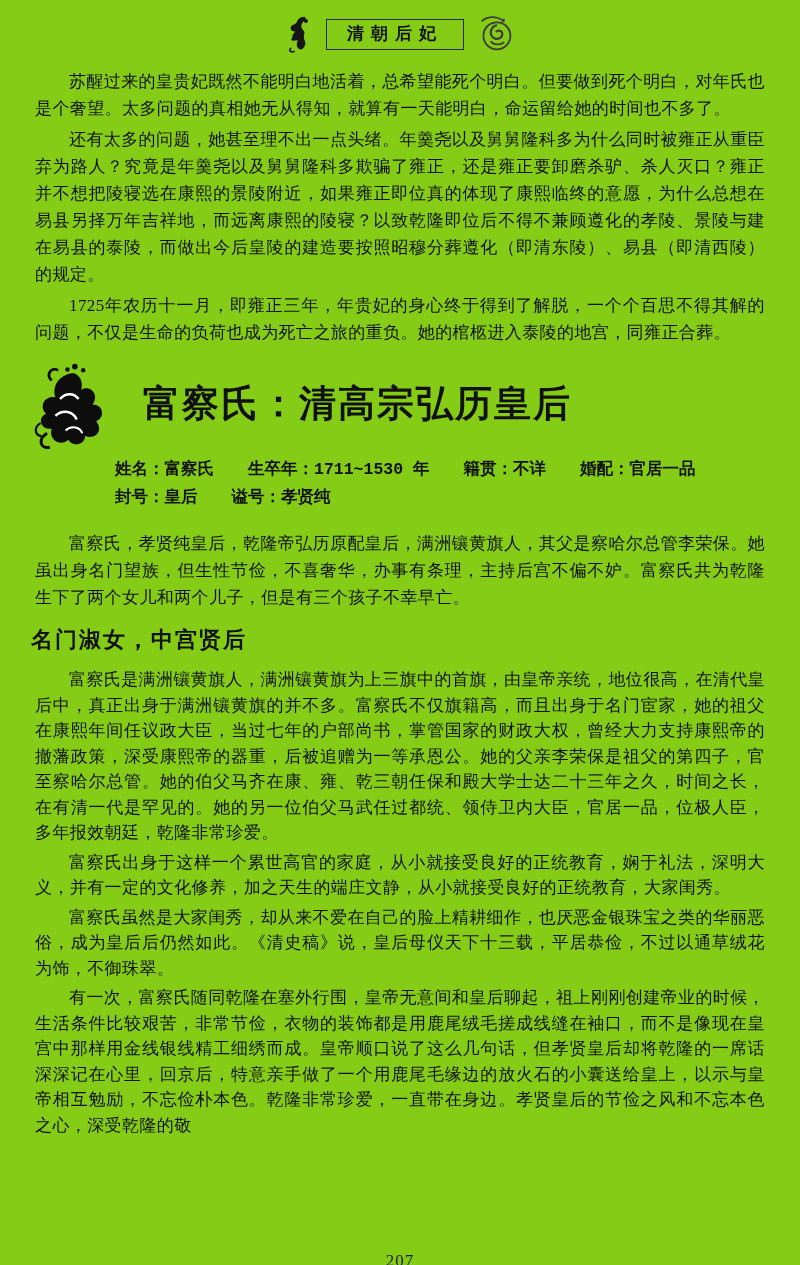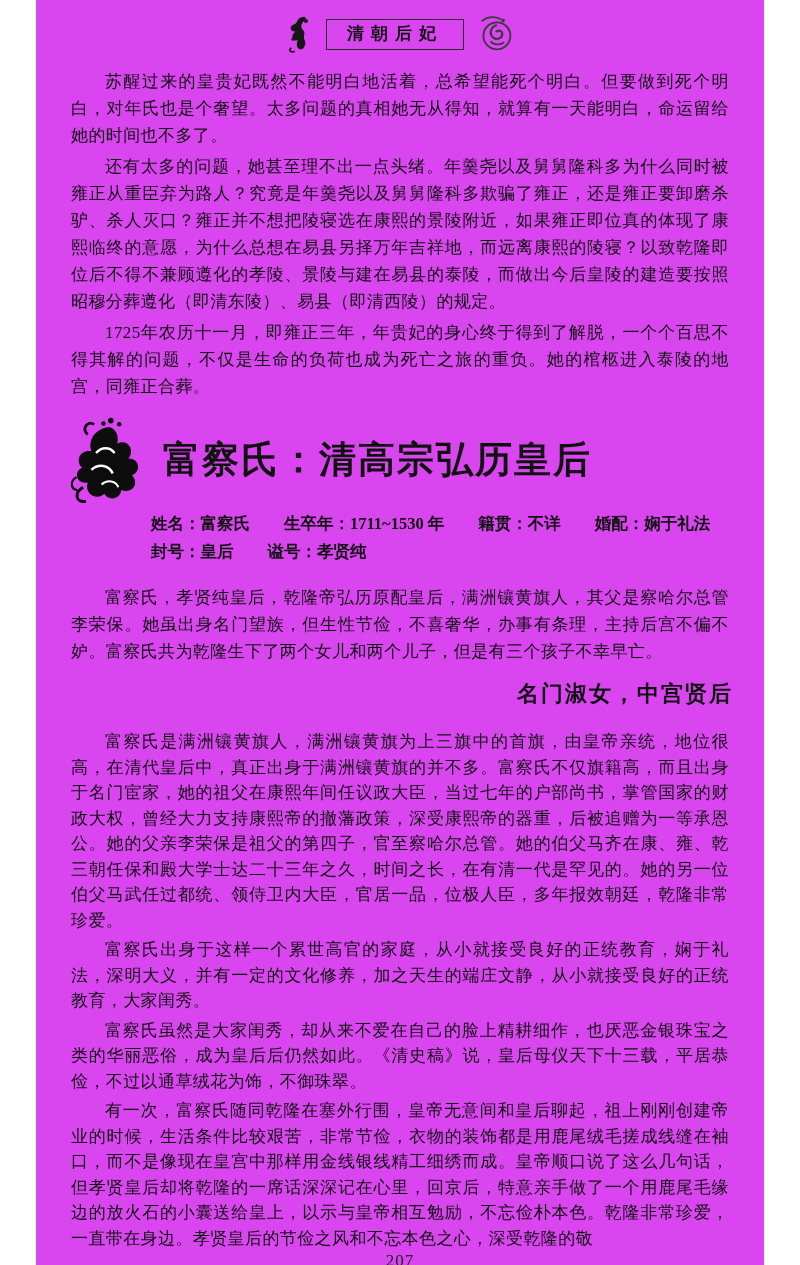--- a/index.html
+++ b/index.html
@@ -1,21 +1,21 @@
 <!DOCTYPE html>
 <html lang="zh"><head>
 <meta charset="utf-8">
 <style>
   html, body { margin: 0; padding: 0; background: #ffffff; }
   .page {
     position: relative;
-    width: 728px;
+    width: 800px;
     height: 1265px;
     margin: 0 auto;
-    background: #d946ef;
+    background: #84cc16;
     overflow: hidden;
     font-family: "Liberation Serif", "DejaVu Serif", serif;
     color: #111;
   }
   
   .page-header {
     display: flex;
     align-items: center;
     justify-content: center;
     gap: 14px;
@@ -47,40 +47,40 @@
   
   .chapter-head {
     display: flex;
     align-items: center;
     gap: 12px;
     margin: 16px 0 6px 0;
     min-height: 88px;
   }
   .phoenix-wrap { flex: 0 0 auto; width: 84px; height: 88px; }
   .chapter-title {
-    margin: 0;
-    font-family: Liberation Sans, sans-serif;
+    margin: 16px;
+    font-family: Liberation Mono, monospace;
     font-size: 37px;
     font-weight: bold;
     letter-spacing: 2px;
     line-height: 1.1;
   }
   
   .info-block {
     margin: 4px 0 18px 84px;
-    font-family: Liberation Serif, serif;
+    font-family: Liberation Mono, monospace;
     font-weight: bold;
     font-size: 16.5px;
   }
   .info-line { display: flex; gap: 34px; line-height: 28px; flex-wrap: wrap; }
   .info-item { white-space: nowrap; }
   
   .sub-title {
-    margin: 14px 0 20px 0;
-    text-align: right;
+    margin: 14px 0 12px 0;
+    text-align: left;
     font-family: "Liberation Sans", "DejaVu Sans", sans-serif;
     font-size: 22px;
     font-weight: bold;
     letter-spacing: 2px;
   }
   
   .page-number {
     position: absolute;
     top: 1251px;
     left: 0;
@@ -141,21 +141,21 @@
         </svg>
       </span>
       <h1 class="chapter-title">富察氏：清高宗弘历皇后</h1>
     </div>
 
     <div class="info-block">
       <div class="info-line">
         <span class="info-item"><span>姓名：</span><span>富察氏</span></span>
         <span class="info-item"><span>生卒年：</span><span>1711~1530 年</span></span>
         <span class="info-item"><span>籍贯：</span><span>不详</span></span>
-        <span class="info-item"><span>婚配：</span><span>娴于礼法</span></span>
+        <span class="info-item"><span>婚配：</span><span>官居一品</span></span>
       </div>
       <div class="info-line">
         <span class="info-item"><span>封号：</span><span>皇后</span></span>
         <span class="info-item"><span>谥号：</span><span>孝贤纯</span></span>
       </div>
     </div>
 
     <p class="body-par">富察氏，孝贤纯皇后，乾隆帝弘历原配皇后，满洲镶黄旗人，其父是察哈尔总管李荣保。她虽出身名门望族，但生性节俭，不喜奢华，办事有条理，主持后宫不偏不妒。富察氏共为乾隆生下了两个女儿和两个儿子，但是有三个孩子不幸早亡。</p>
 
     <h2 class="sub-title">名门淑女，中宫贤后</h2>

